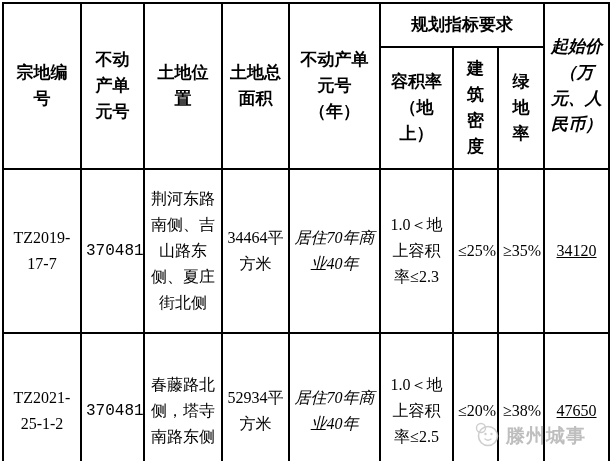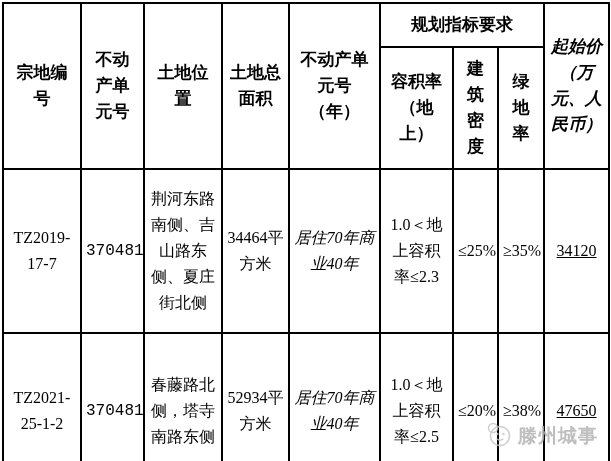--- a/index.html
+++ b/index.html
@@ -36,21 +36,21 @@
     font-family:"Liberation Mono","DejaVu Sans Mono",monospace;
     padding:0 1px;word-break:break-all;line-height:25px;font-size:16px;
   }
   td.c-loc{padding:0 7px;line-height:23px;}
   td.c-area{padding:0 6px;}
   td.c-use{padding:0 5px;font-style:italic;}
   td.c-far{padding:0 4px;}
   td.c-pct{padding:0 6px;word-break:break-all;}
   td.c-price{padding:0 2px;text-decoration:underline;}
   .watermark{
-    position:absolute;left:485px;top:420px;display:flex;align-items:center;
+    position:absolute;left:473px;top:420px;display:flex;align-items:center;
     gap:5px;pointer-events:none;opacity:0.85;
   }
   .watermark .wm-text{
     font-size:19px;font-weight:700;color:#b3b3b3;letter-spacing:1px;
     font-family:"Liberation Sans","DejaVu Sans",sans-serif;
   }
 </style>
 </head>
 <body>
 

